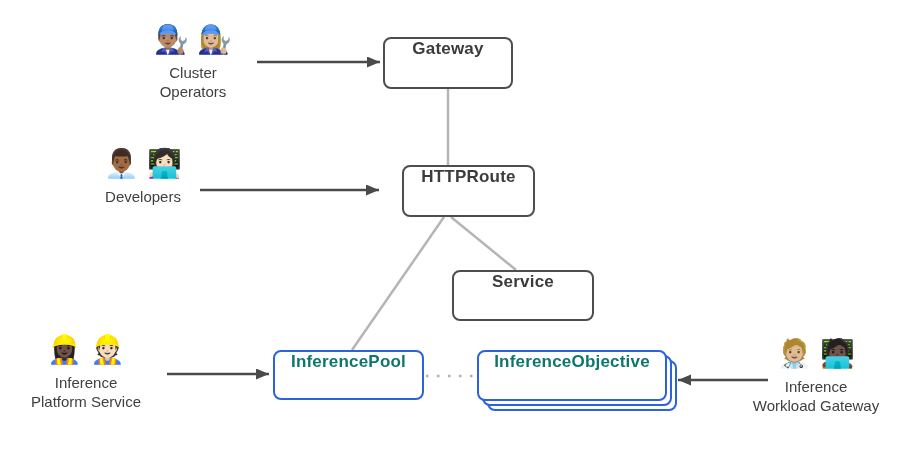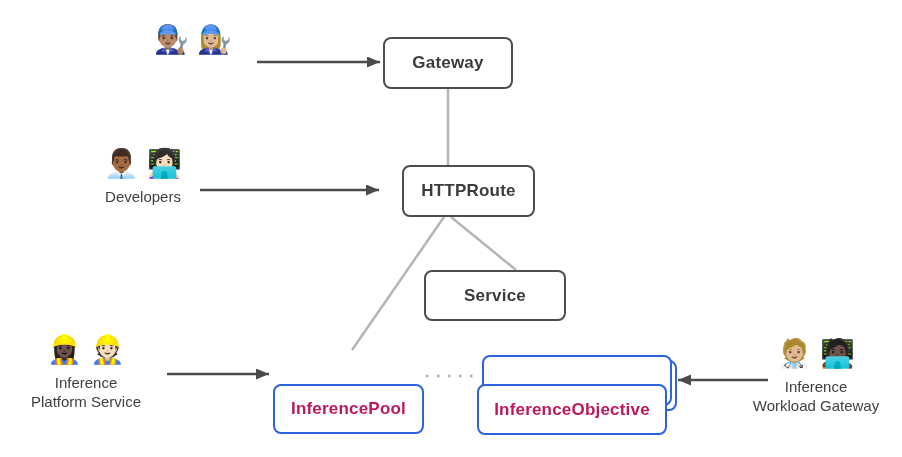--- a/index.html
+++ b/index.html
@@ -6,33 +6,33 @@
   .canvas {
     position:relative; width:902px; height:457px;
     background:#ffffff; overflow:hidden;
     font-family:"Liberation Sans", sans-serif;
   }
   .edges { position:absolute; left:0; top:0; width:902px; height:457px; z-index:0; }
 
   .node {
     position:absolute; box-sizing:border-box; z-index:2;
     background:#ffffff; border:2.5px solid #4d4d4d; border-radius:8px;
-    display:flex; align-items:center; justify-content:center;
+    display:flex; justify-content:center;
     font-size:17px; font-weight:bold; color:#3b3b3b;
     letter-spacing:0.2px;
   }
-  .node.blue { border-color:#2b62e0; color:#be185d;margin-top:34px; }
+  .node.blue { border-color:#2b62e0; color:#0f766e; }
   .stack {
     position:absolute; box-sizing:border-box; z-index:1;
     background:#ffffff; border:2.5px solid #2b62e0; border-radius:8px;
   }
 
   #n-gateway   { left:383px; top:37px;  width:130px; height:52px; }
   #n-httproute { left:402px; top:165px; width:133px; height:52px; }
-  #n-service   { left:424px; top:270px; width:142px; height:51px; }
+  #n-service   { left:452px; top:270px; width:142px; height:51px; }
   #n-pool      { left:273px; top:350px; width:151px; height:50px; }
   #n-objective { left:477px; top:350px; width:190px; height:51px; }
   #stack-1     { left:482px; top:355px; width:190px; height:51px; }
   #stack-2     { left:487px; top:360px; width:190px; height:51px; }
 
   .persona { position:absolute; z-index:2; text-align:center; color:#3f3f3f; }
   .persona .emojis { font-size:28px; line-height:36px; white-space:nowrap; }
   .persona .plabel { font-size:15px; line-height:19px; margin-top:5px; }
 
   #p-cluster  { left:108px; top:22px;  width:170px; }
@@ -78,20 +78,22 @@
   </div>
   <div class="stack" id="stack-2"></div>
   <div class="stack" id="stack-1"></div>
   <div class="node blue" id="n-objective">
     <span>InferenceObjective</span>
   </div>
 
   <div class="persona" id="p-cluster">
     <div class="emojis">👨🏽‍🔧 👩🏼‍🔧</div>
     <div class="plabel">
+      <div>Cluster</div>
+      <div>Operators</div>
     </div>
   </div>
 
   <div class="persona" id="p-appdev">
     <div class="emojis">👨🏾‍💼 👩🏻‍💻</div>
     <div class="plabel">
       <div>Developers</div>
     </div>
   </div>
 

